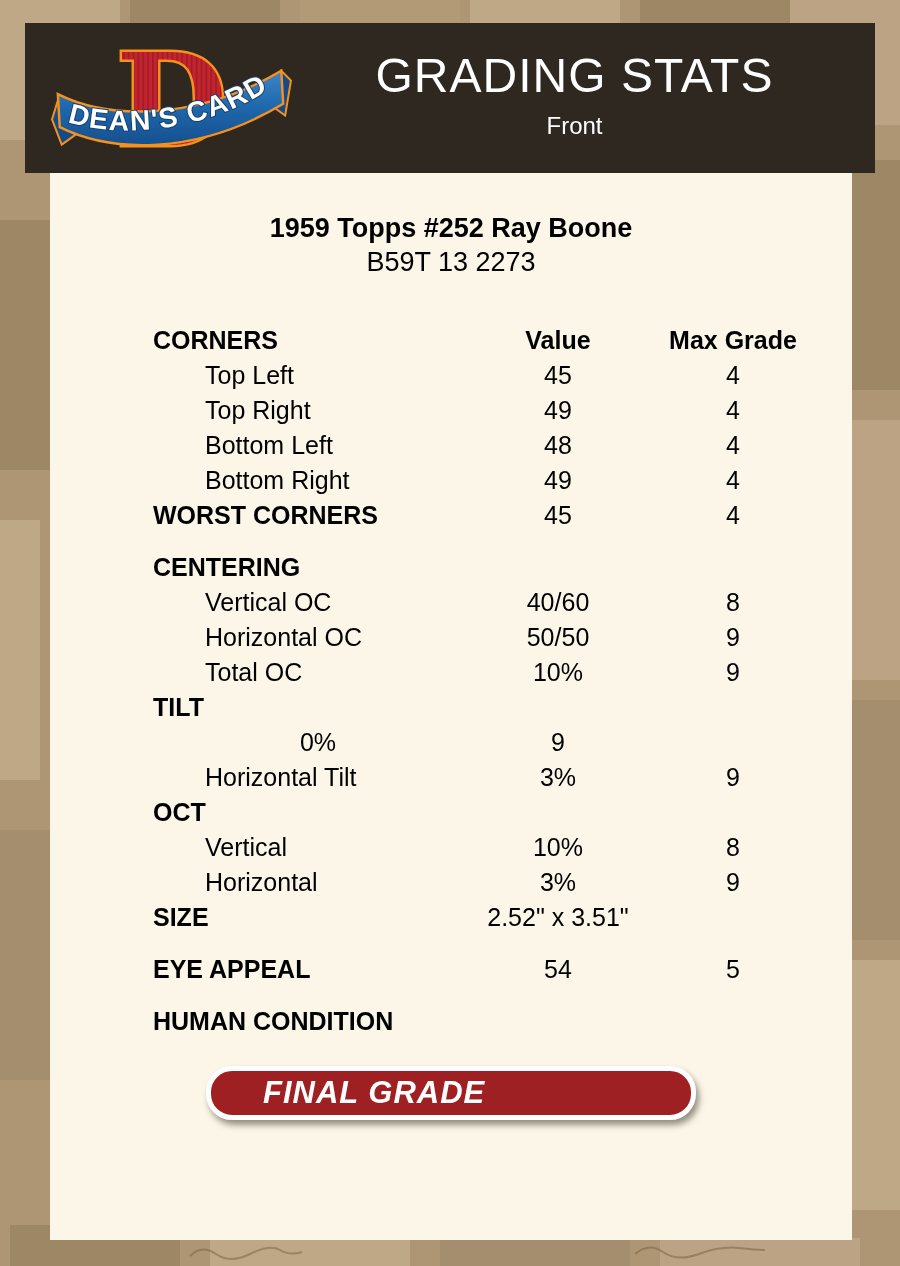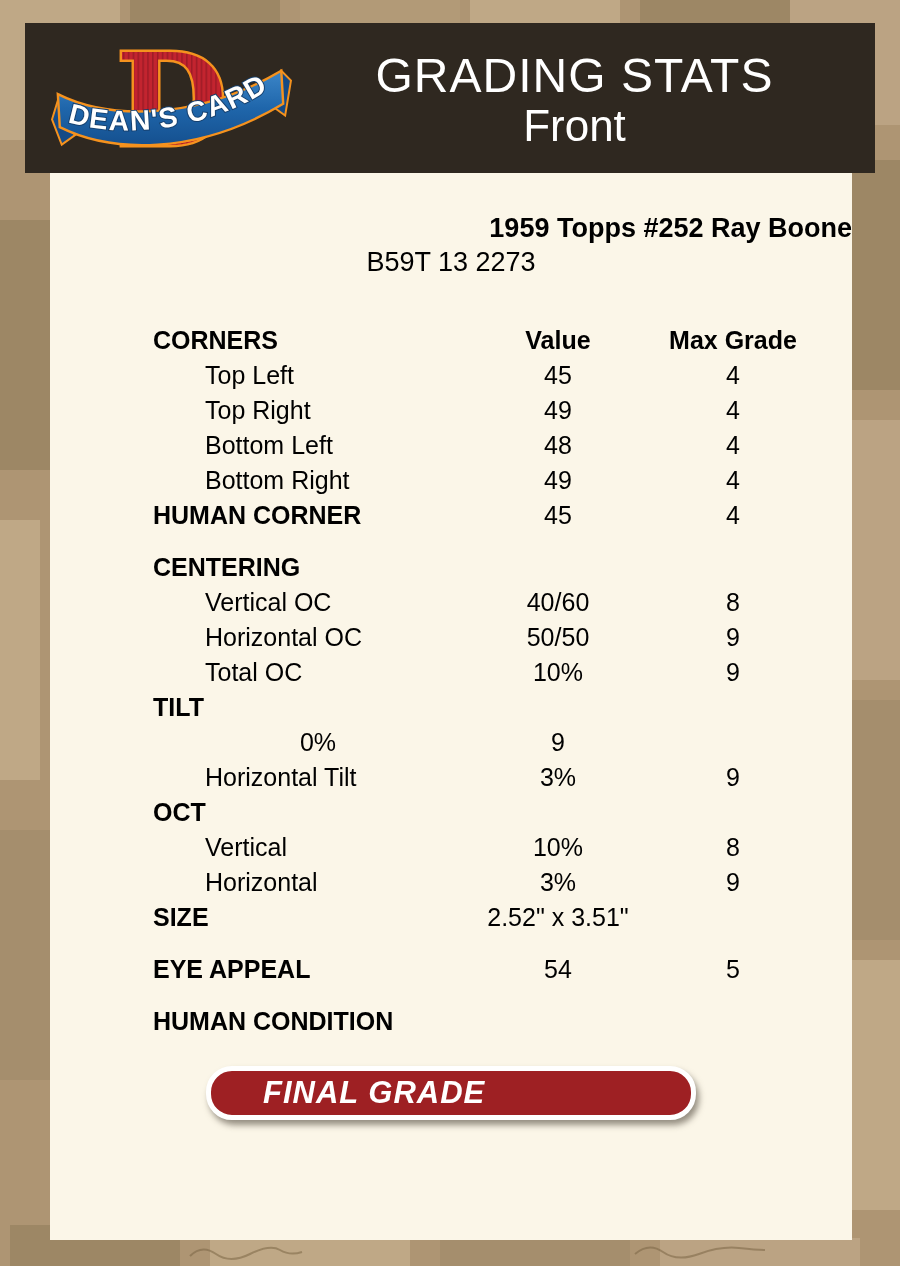--- a/index.html
+++ b/index.html
@@ -53,30 +53,30 @@
     background: #2f2820; z-index: 3;
     display: flex; align-items: center;
   }
   .logo { flex: none; width: 245px; height: 136px; margin-left: 24px; }
   .header-text {
     flex: 1; padding-right: 20px;
     display: flex; flex-direction: column; justify-content: center;
     text-align: center; color: #ffffff;
   }
   .header-title { font-size: 48px; line-height: 56px; letter-spacing: 1px; }
-  .header-subtitle { font-size: 44px; line-height: 44px; }
+  .header-subtitle { font-size: 24px; line-height: 44px; }
   
   .panel {
     position: absolute; left: 50px; top: 173px;
     width: 802px; height: 1067px;
     background: #fbf6e8; z-index: 2;
     color: #000;
   }
   .card-title {
-    margin-top: 38px; text-align: right;
+    margin-top: 38px; text-align: center;
     font-size: 27px; font-weight: bold; line-height: 34px;
   }
   .card-subtitle { text-align: center; font-size: 27px; line-height: 34px; }
   
   .stats { margin: 44px 0 0 103px; font-size: 25px; }
   .row {
     display: grid; grid-template-columns: 330px 150px 200px;
     height: 35px; align-items: center;
   }
   .row.gap { margin-top: 17px; }
@@ -167,21 +167,21 @@
           <span class="cell label indent">Bottom Left</span>
           <span class="cell value">48</span>
           <span class="cell max">4</span>
         </div>
         <div class="row">
           <span class="cell label indent">Bottom Right</span>
           <span class="cell value">49</span>
           <span class="cell max">4</span>
         </div>
         <div class="row">
-          <span class="cell label section">HUMAN CORNER</span>
+          <span class="cell label section">WORST CORNERS</span>
           <span class="cell value">45</span>
           <span class="cell max">4</span>
         </div>
         <div class="row gap">
           <span class="cell label section">CENTERING</span>
           <span class="cell value"></span>
           <span class="cell max"></span>
         </div>
         <div class="row">
           <span class="cell label indent">Vertical OC</span>

